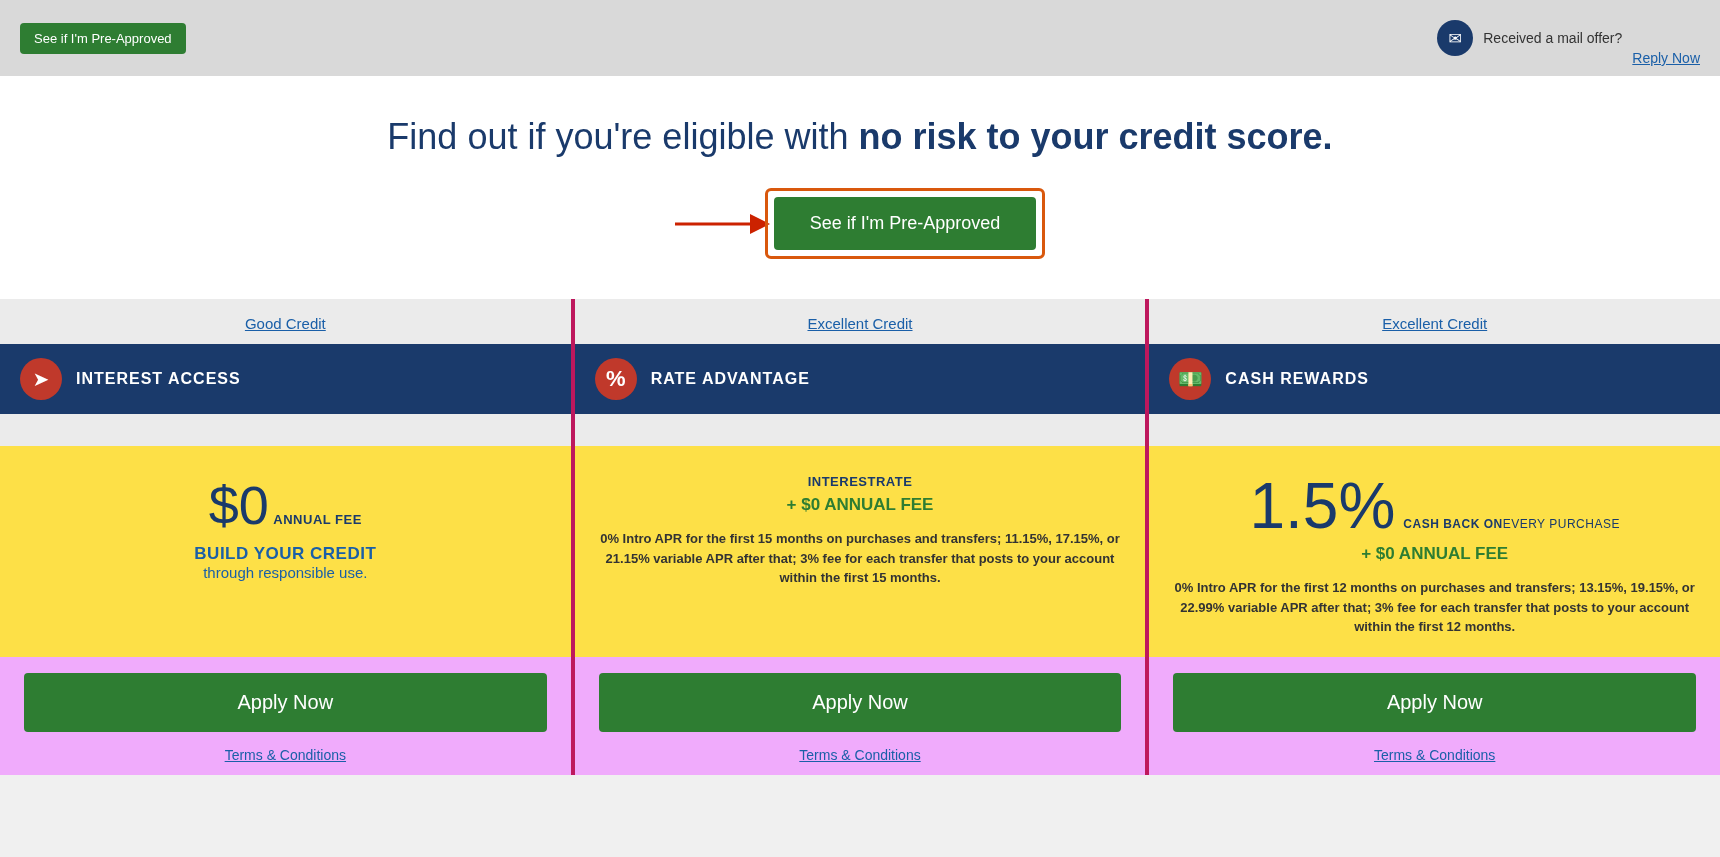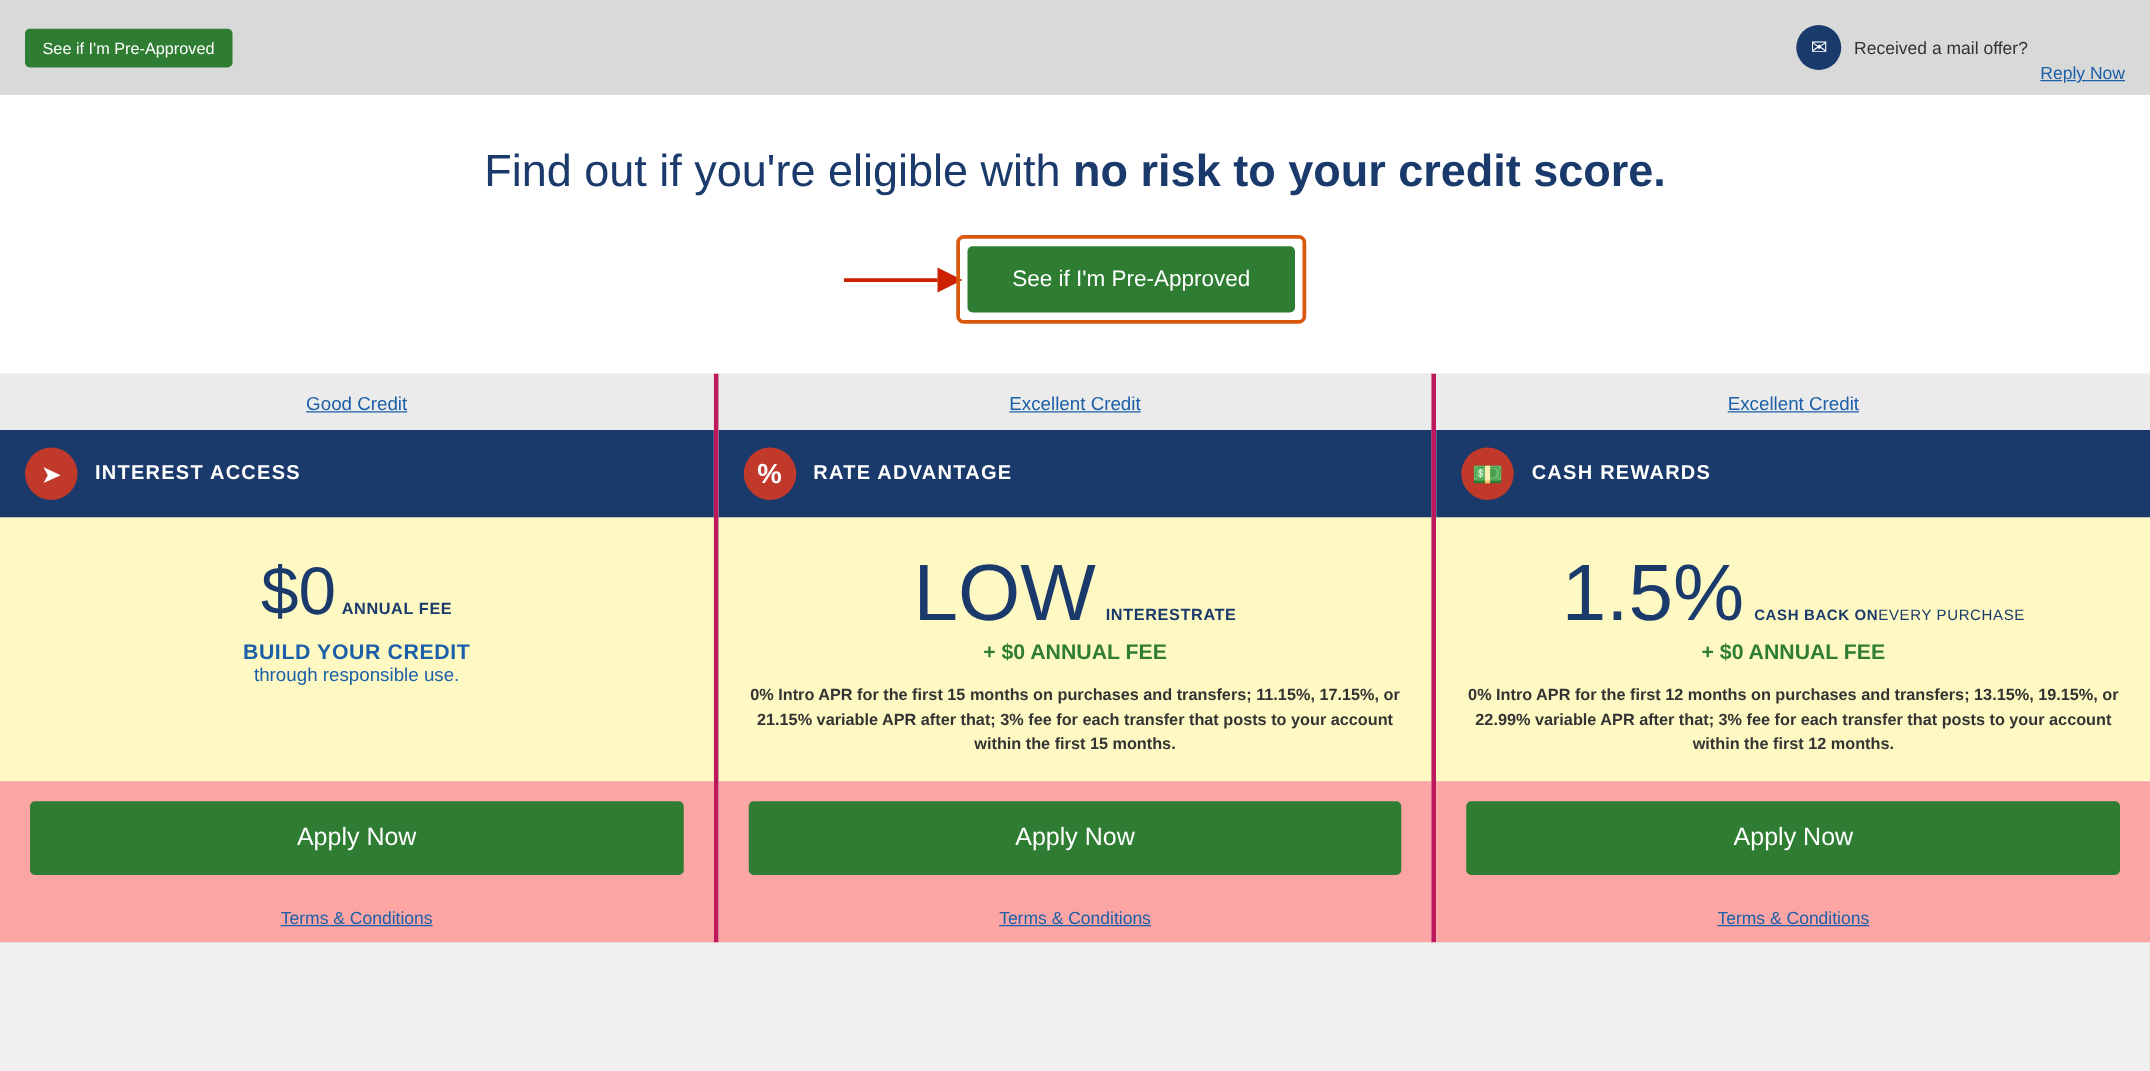--- a/index.html
+++ b/index.html
@@ -146,30 +146,31 @@
     .card-header-title {
       color: white;
       font-size: 16px;
       font-weight: bold;
       letter-spacing: 1px;
     }
 
     .card-body {
       flex: 1;
       padding: 28px 24px 20px;
-      background: #fef9c3;
+      background: #fde047;
+      margin-top: 32px;
     }
 
     .card-footer {
       padding: 16px 24px 12px;
-      background: #fca5a5;
+      background: #f0abfc;
       display: flex;
       flex-direction: column;
       align-items: center;
-      gap: 26px;
+      gap: 15px;
     }
     .apply-btn {
       background: #2e7d32;
       color: white;
       border: none;
       border-radius: 4px;
       padding: 18px 0;
       font-size: 20px;
       cursor: pointer;
       width: 100%;
@@ -241,21 +242,20 @@
     <div class="card">
       <div class="card-credit-label">Excellent Credit</div>
       <div class="card-header">
         <div class="card-header-icon">
           <span style="font-size:22px;font-weight:bold;color:white;">%</span>
         </div>
         <div class="card-header-title">RATE ADVANTAGE</div>
       </div>
       <div class="card-body">
       <div style="text-align:center;margin-bottom:6px;display:flex;align-items:baseline;justify-content:center;gap:8px;">
-        <span style="font-size:64px;color:#1a3a6b;font-weight:300;line-height:1;">LOW</span>
         <div style="display:flex;flex-direction:row;">
           <span style="font-size:13px;color:#1a3a6b;font-weight:bold;letter-spacing:0.5px;">INTEREST</span>
           <span style="font-size:13px;color:#1a3a6b;font-weight:bold;letter-spacing:0.5px;">RATE</span>
         </div>
       </div>
       <div style="color:#2e7d32;font-size:17px;font-weight:bold;text-align:center;margin-bottom:14px;">+ $0 ANNUAL FEE</div>
       <p style="font-size:13px;color:#333;text-align:center;line-height:1.5;font-weight:bold;">0% Intro APR for the first 15 months on purchases and transfers; 11.15%, 17.15%, or 21.15% variable APR after that; 3% fee for each transfer that posts to your account within the first 15 months.</p>
     </div>
       <div class="card-footer">
         <button class="apply-btn">Apply Now</button>

